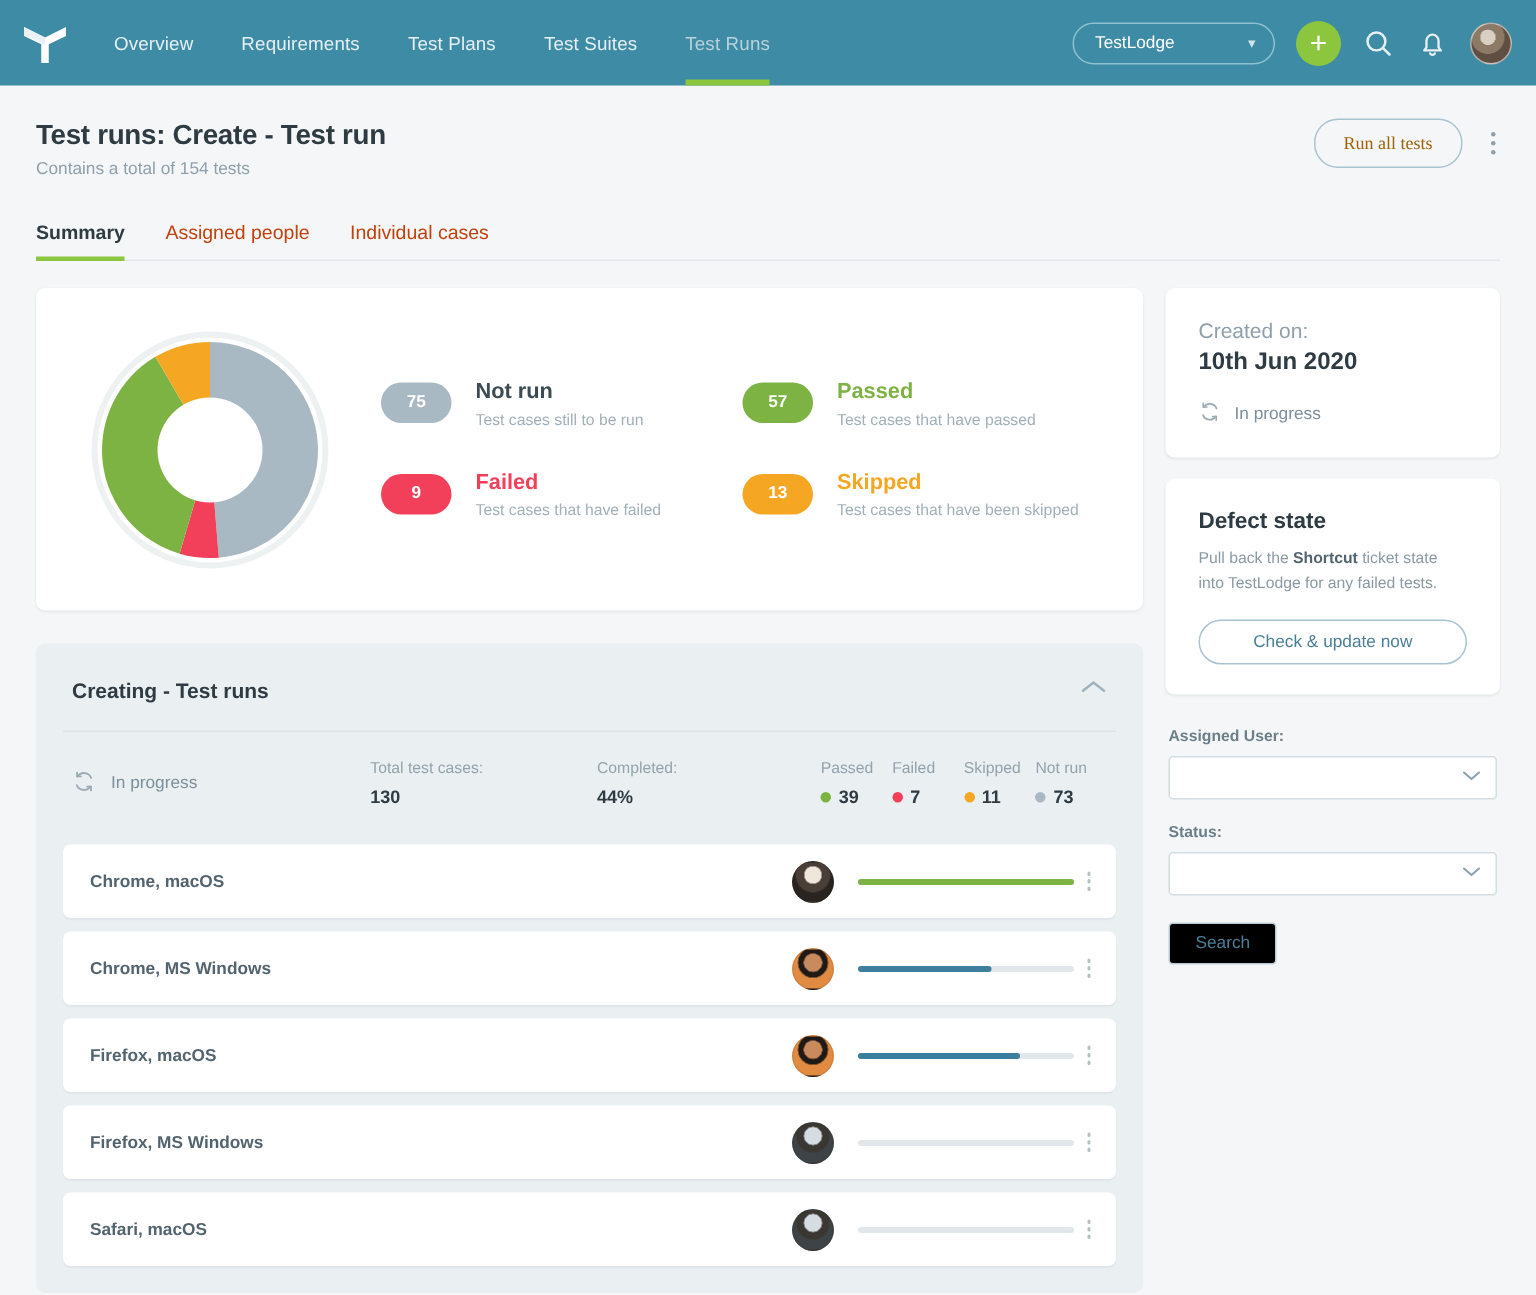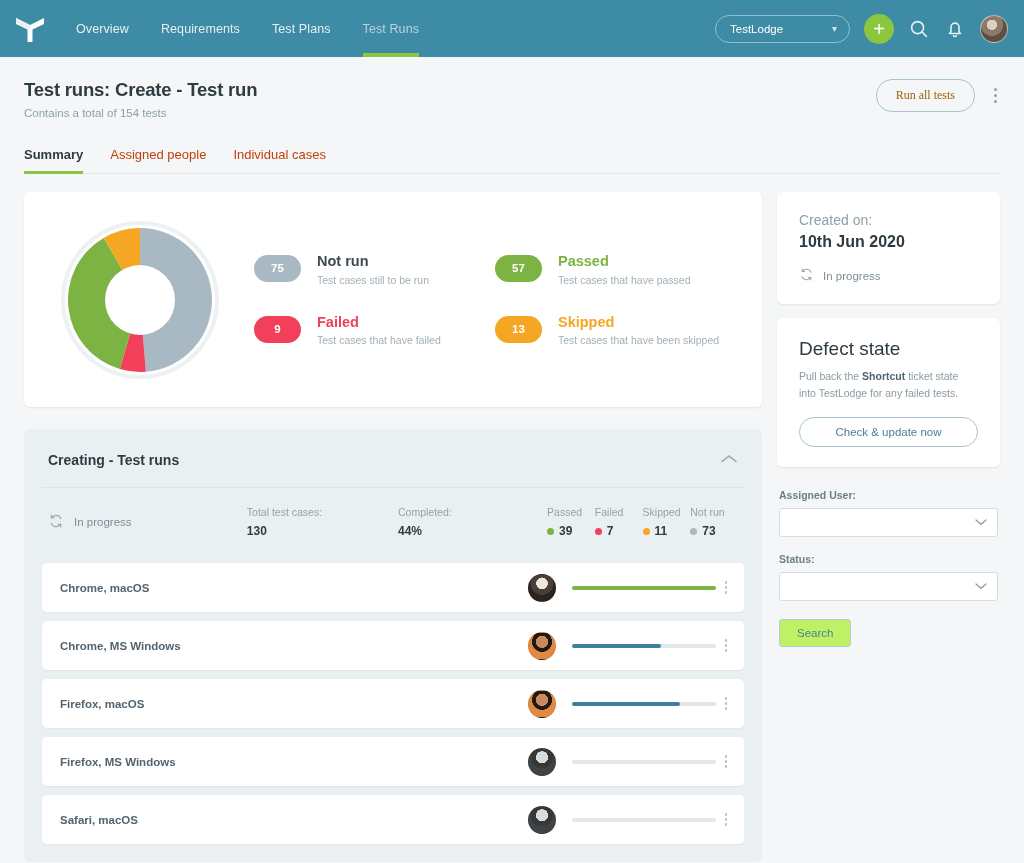--- a/index.html
+++ b/index.html
@@ -147,38 +147,38 @@
   }
   .prog-fill { height: 4px; border-radius: 2px; }
   .row-kebab { margin-left: auto; padding: 6px 9px; cursor: pointer; display: flex; flex-direction: column; gap: 2.5px; }
   .row-kebab i { width: 2.5px; height: 2.5px; border-radius: 50%; background: #b4c0c7; display: block; }
 
   
   .side-card { background: #fff; border-radius: 6px; box-shadow: 0 1px 2px rgba(40,60,72,.09); padding: 20px 22px; }
   .sc-label { font-size: 14px; color: #90a0a9; }
   .sc-date { font-size: 16px; font-weight: bold; color: #2f3b42; margin-top: 5px; }
   .sc-status { display: flex; align-items: center; gap: 9px; margin-top: 16px; font-size: 11.5px; color: #7d8f99; }
-  .sc-title { font-size: 19px; font-weight: normal; color: #2f3b42; }
+  .sc-title { font-size: 15px; font-weight: bold; color: #2f3b42; }
   .sc-desc { font-size: 10.5px; color: #8b9aa3; line-height: 1.65; margin-top: 8px; }
   .sc-desc b { color: #546570; }
   .sc-btn {
     display: block; width: 100%; margin-top: 14px; border: 1px solid #a9c4d1;
     border-radius: 16px; background: transparent; color: #4a7f97;
     font-size: 11.5px; padding: 8px 0; cursor: pointer;
     font-family: "Liberation Sans", sans-serif;
   }
   .filters { margin-top: 22px; padding: 0 2px; }
   .f-label { font-size: 10.5px; font-weight: bold; color: #6c7f89; margin-bottom: 7px; }
   .f-select {
     width: 100%; height: 29px; background: #fff; border: 1px solid #d4dde2;
     border-radius: 3px; display: flex; align-items: center; justify-content: flex-end;
     padding: 0 10px; cursor: pointer; margin-bottom: 16px; color: #7a8e99; font-size: 11px;
   }
   .f-btn {
-    border: 1px solid #b9ccd5; border-radius: 3px; background: #bef264; color: #4a7f97;
+    border: 1px solid #b9ccd5; border-radius: 3px; background: #000000; color: #4a7f97;
     font-size: 11.5px; padding: 7px 17px; cursor: pointer; margin-top: 2px;
     font-family: "Liberation Sans", sans-serif;
   }
 </style>
 </head>
 <body>
 
 <div class="topnav">
   <div class="logo">
     <svg width="34" height="34" viewBox="0 0 34 34">
@@ -189,20 +189,23 @@
 
   <div class="nav-links">
     <div class="nav-link">
         <span>Overview</span>
       </div>
     <div class="nav-link">
         <span>Requirements</span>
       </div>
     <div class="nav-link">
         <span>Test Plans</span>
+      </div>
+    <div class="nav-link">
+        <span>Test Suites</span>
       </div>
     <div class="nav-link active">
         <span>Test Runs</span>
       </div>
   </div>
 
   <div class="nav-right">
     <div class="project-select">
       <span>TestLodge</span>
       <span class="chev">▾</span>

